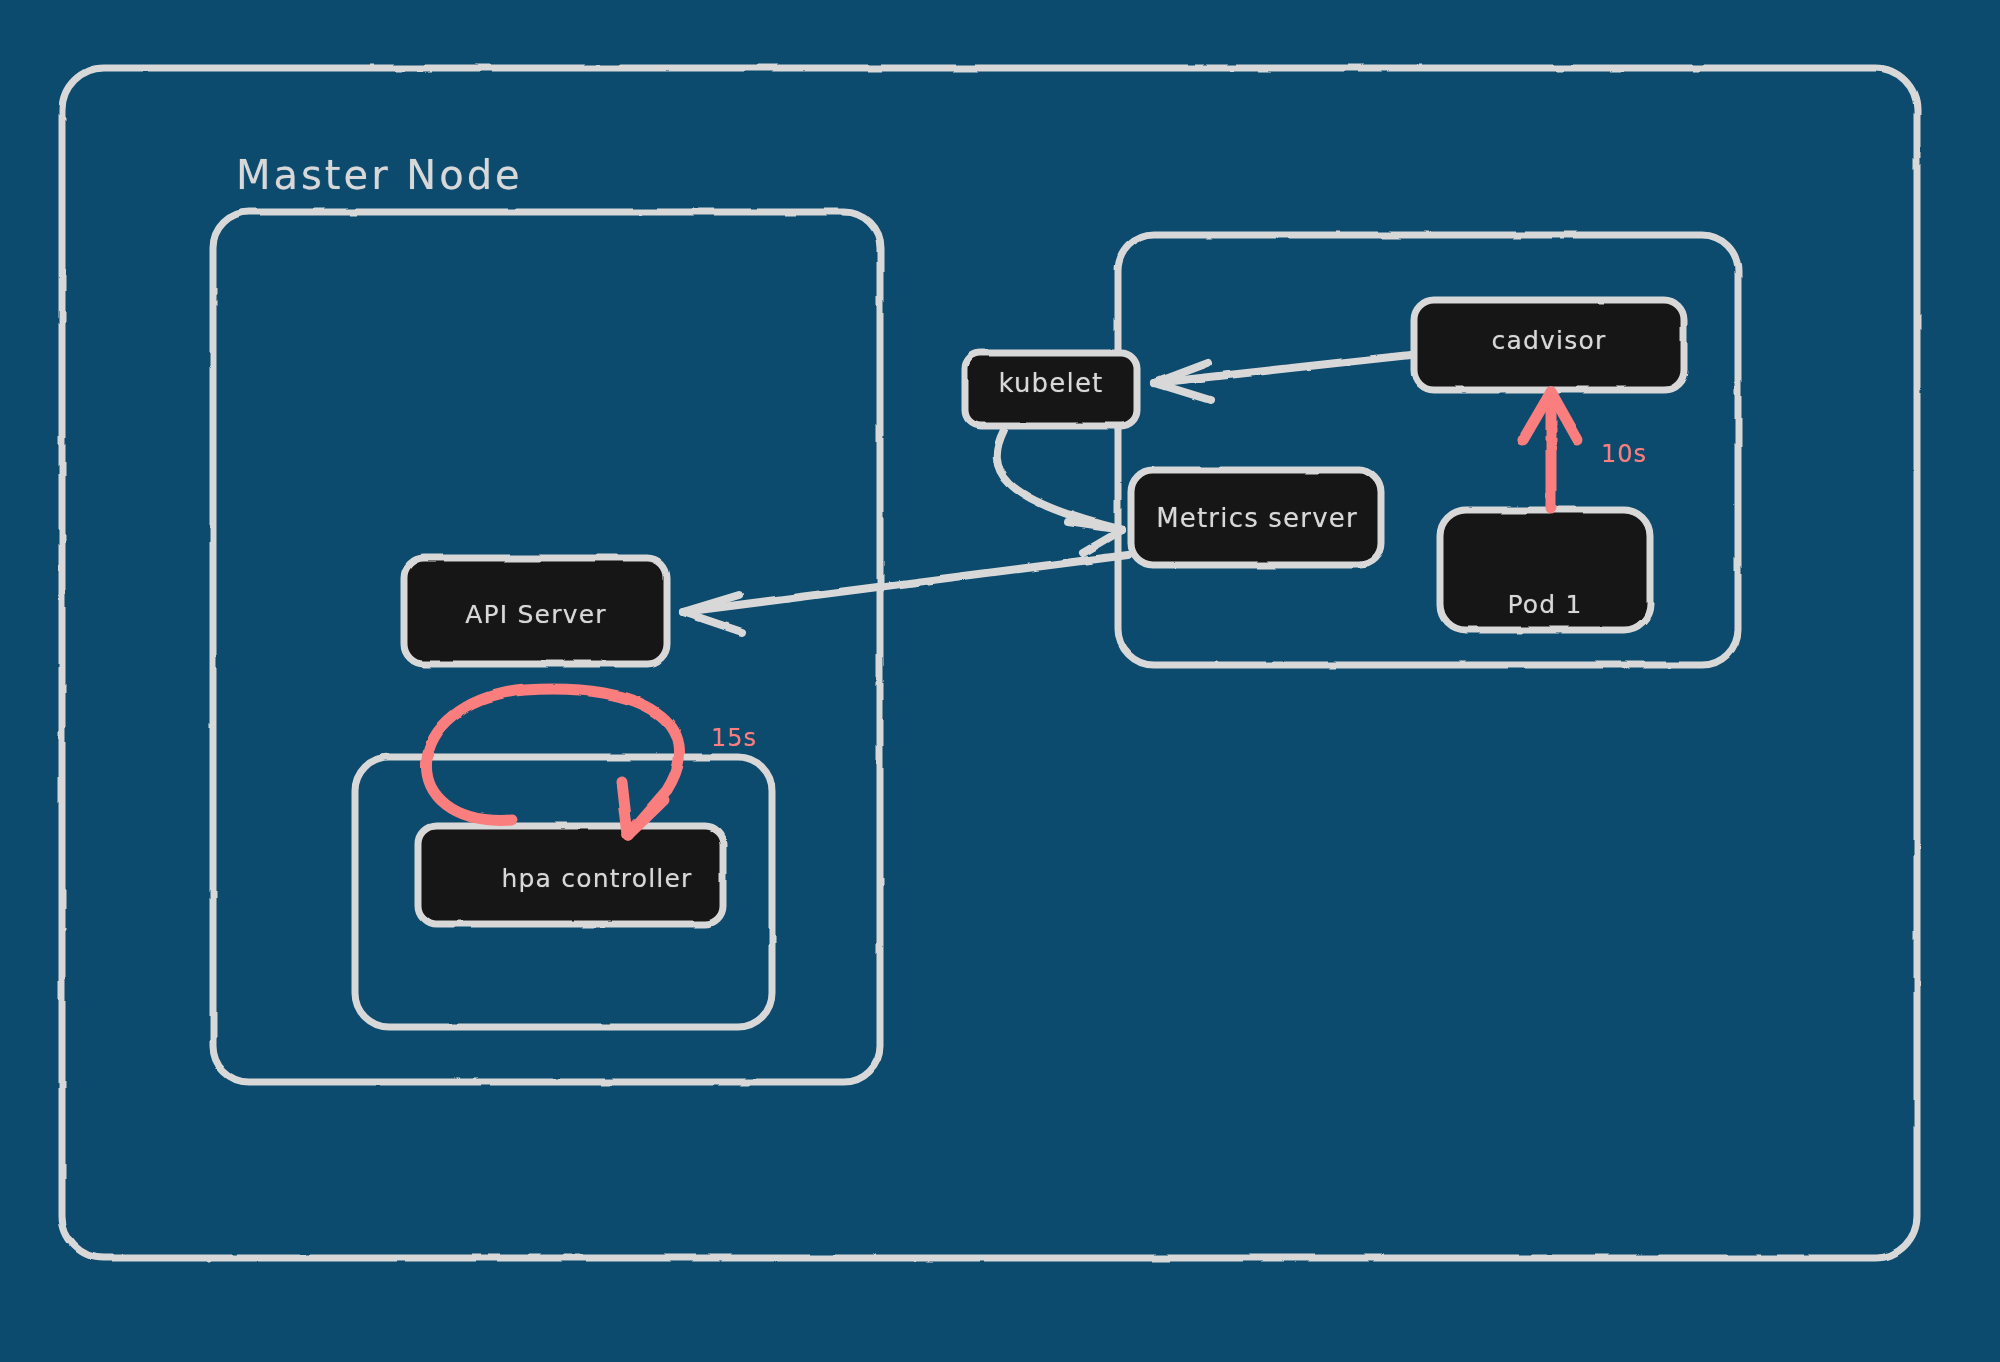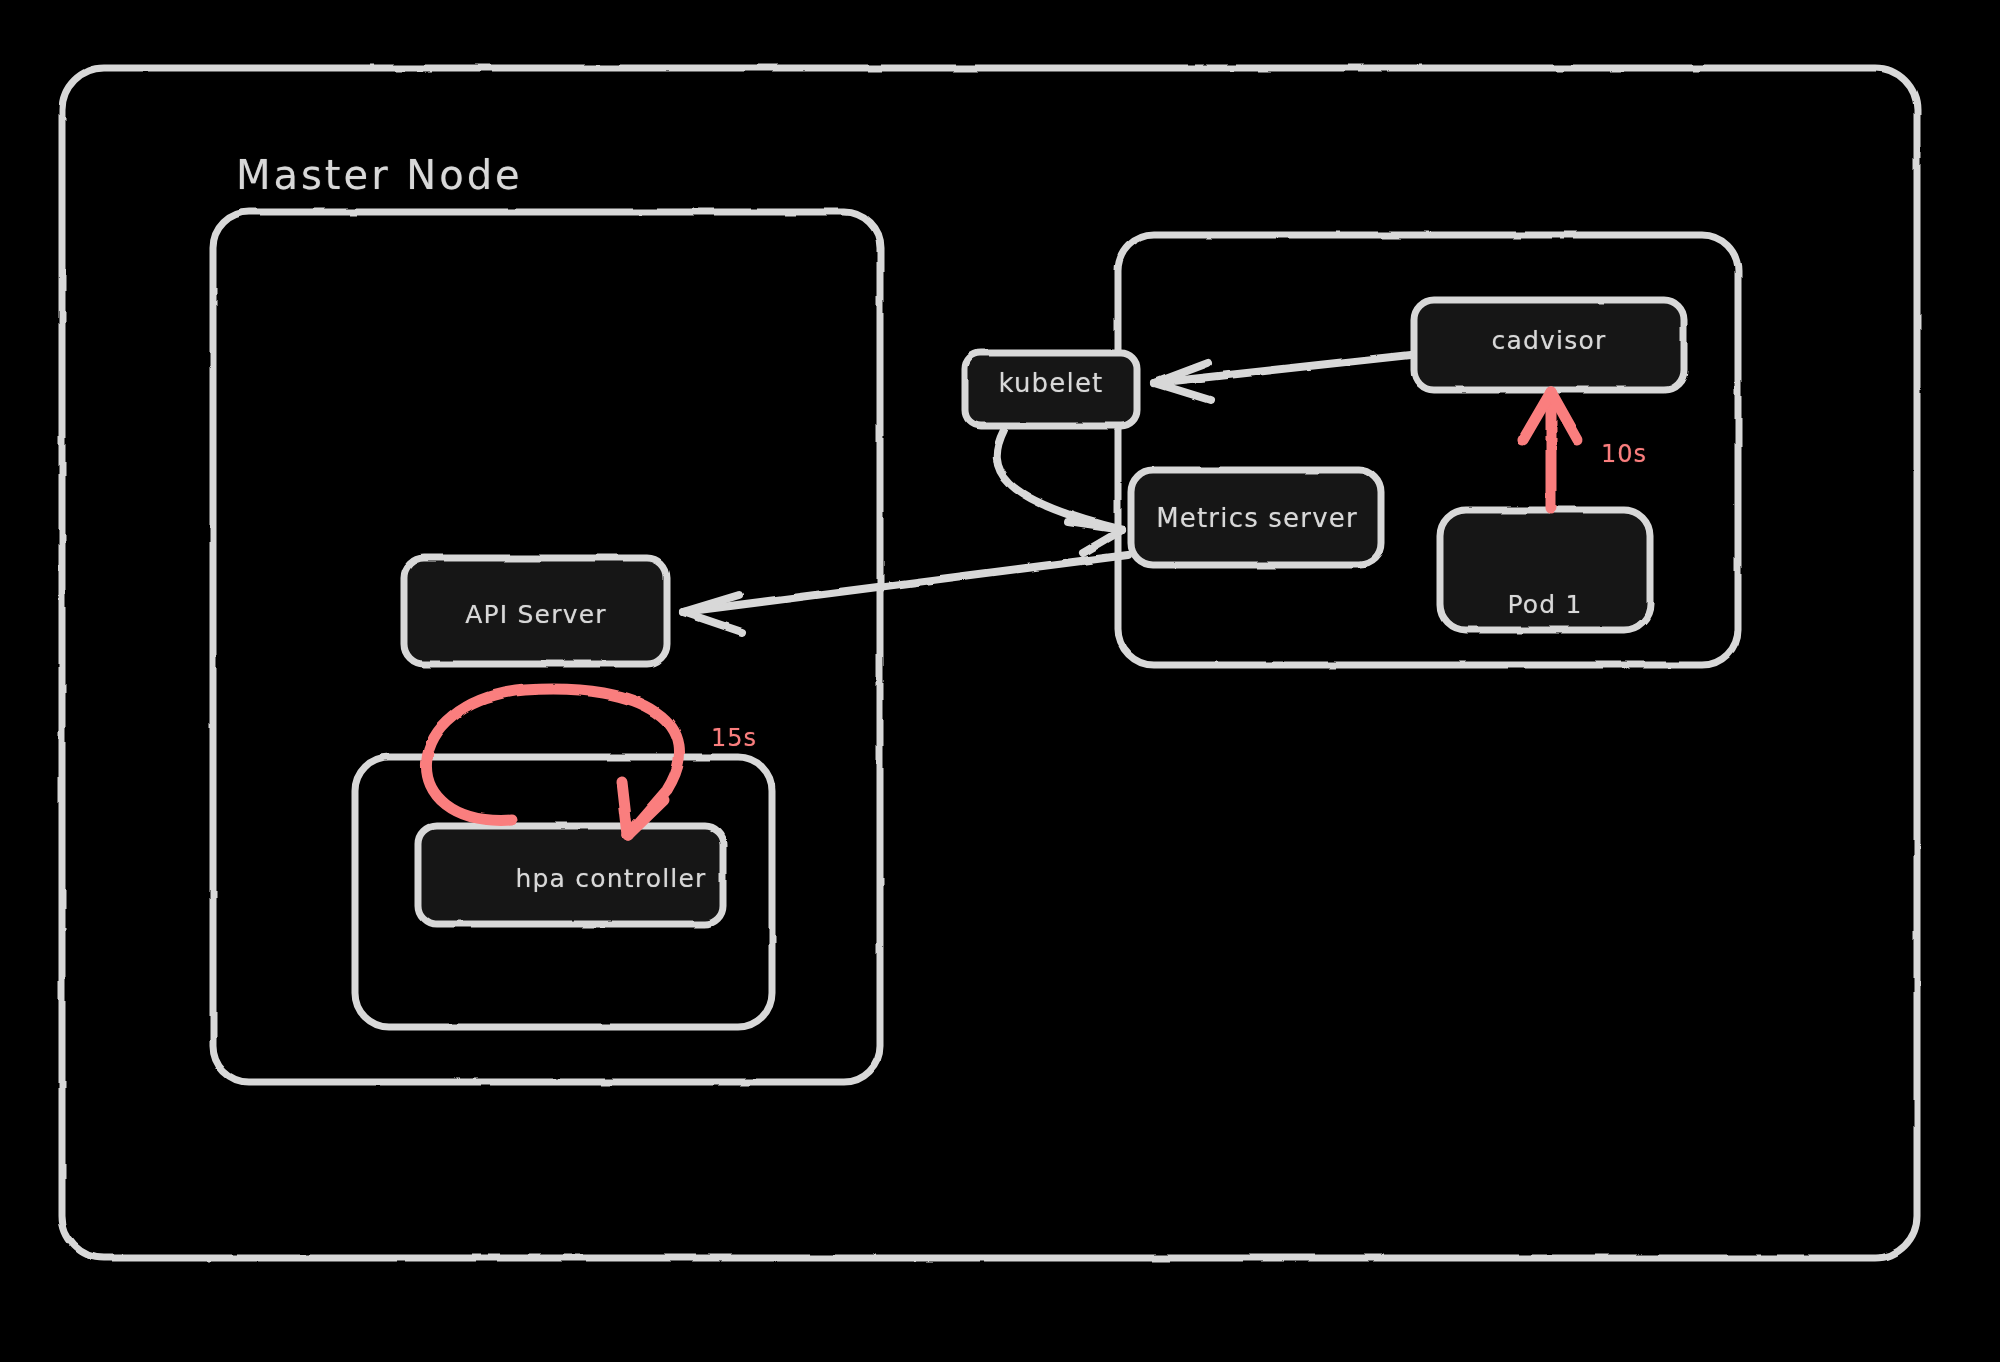--- a/index.html
+++ b/index.html
@@ -11,21 +11,21 @@
   body {
     width: 2000px;
     height: 1362px;
     overflow: hidden;
     font-family: "DejaVu Sans", sans-serif;
   }
   #canvas {
     position: relative;
     width: 2000px;
     height: 1362px;
-    background: #000000;
+    background: #0c4a6e;
   }
   #canvas svg.layer {
     position: absolute;
     top: 0;
     left: 0;
     width: 2000px;
     height: 1362px;
     overflow: visible;
   }
   
@@ -134,21 +134,21 @@
         <path d="M628 835 L664 800"></path>
       </g>
     </g>
   </svg>
 
   <div class="lbl group-title" style="left:236px; top:152px;">Master Node</div>
 
 
   <div class="lbl box-title centered" style="left:536px; top:614px;">API Server</div>
 
-  <div class="lbl box-title centered" style="left:611px; top:878px;">hpa controller</div>
+  <div class="lbl box-title centered" style="left:597px; top:878px;">hpa controller</div>
 
   <div class="lbl box-title sm centered" style="left:1051px; top:383px;">kubelet</div>
 
   <div class="lbl box-title centered" style="left:1549px; top:340px;">cadvisor</div>
 
   <div class="lbl box-title sm centered" style="left:1257px; top:518px;">Metrics server</div>
 
   <div class="lbl box-title centered" style="left:1545px; top:572px;margin-top:32px;">Pod 1</div>
 
   <div class="lbl accent" style="left:1601px; top:440px;">10s</div>

